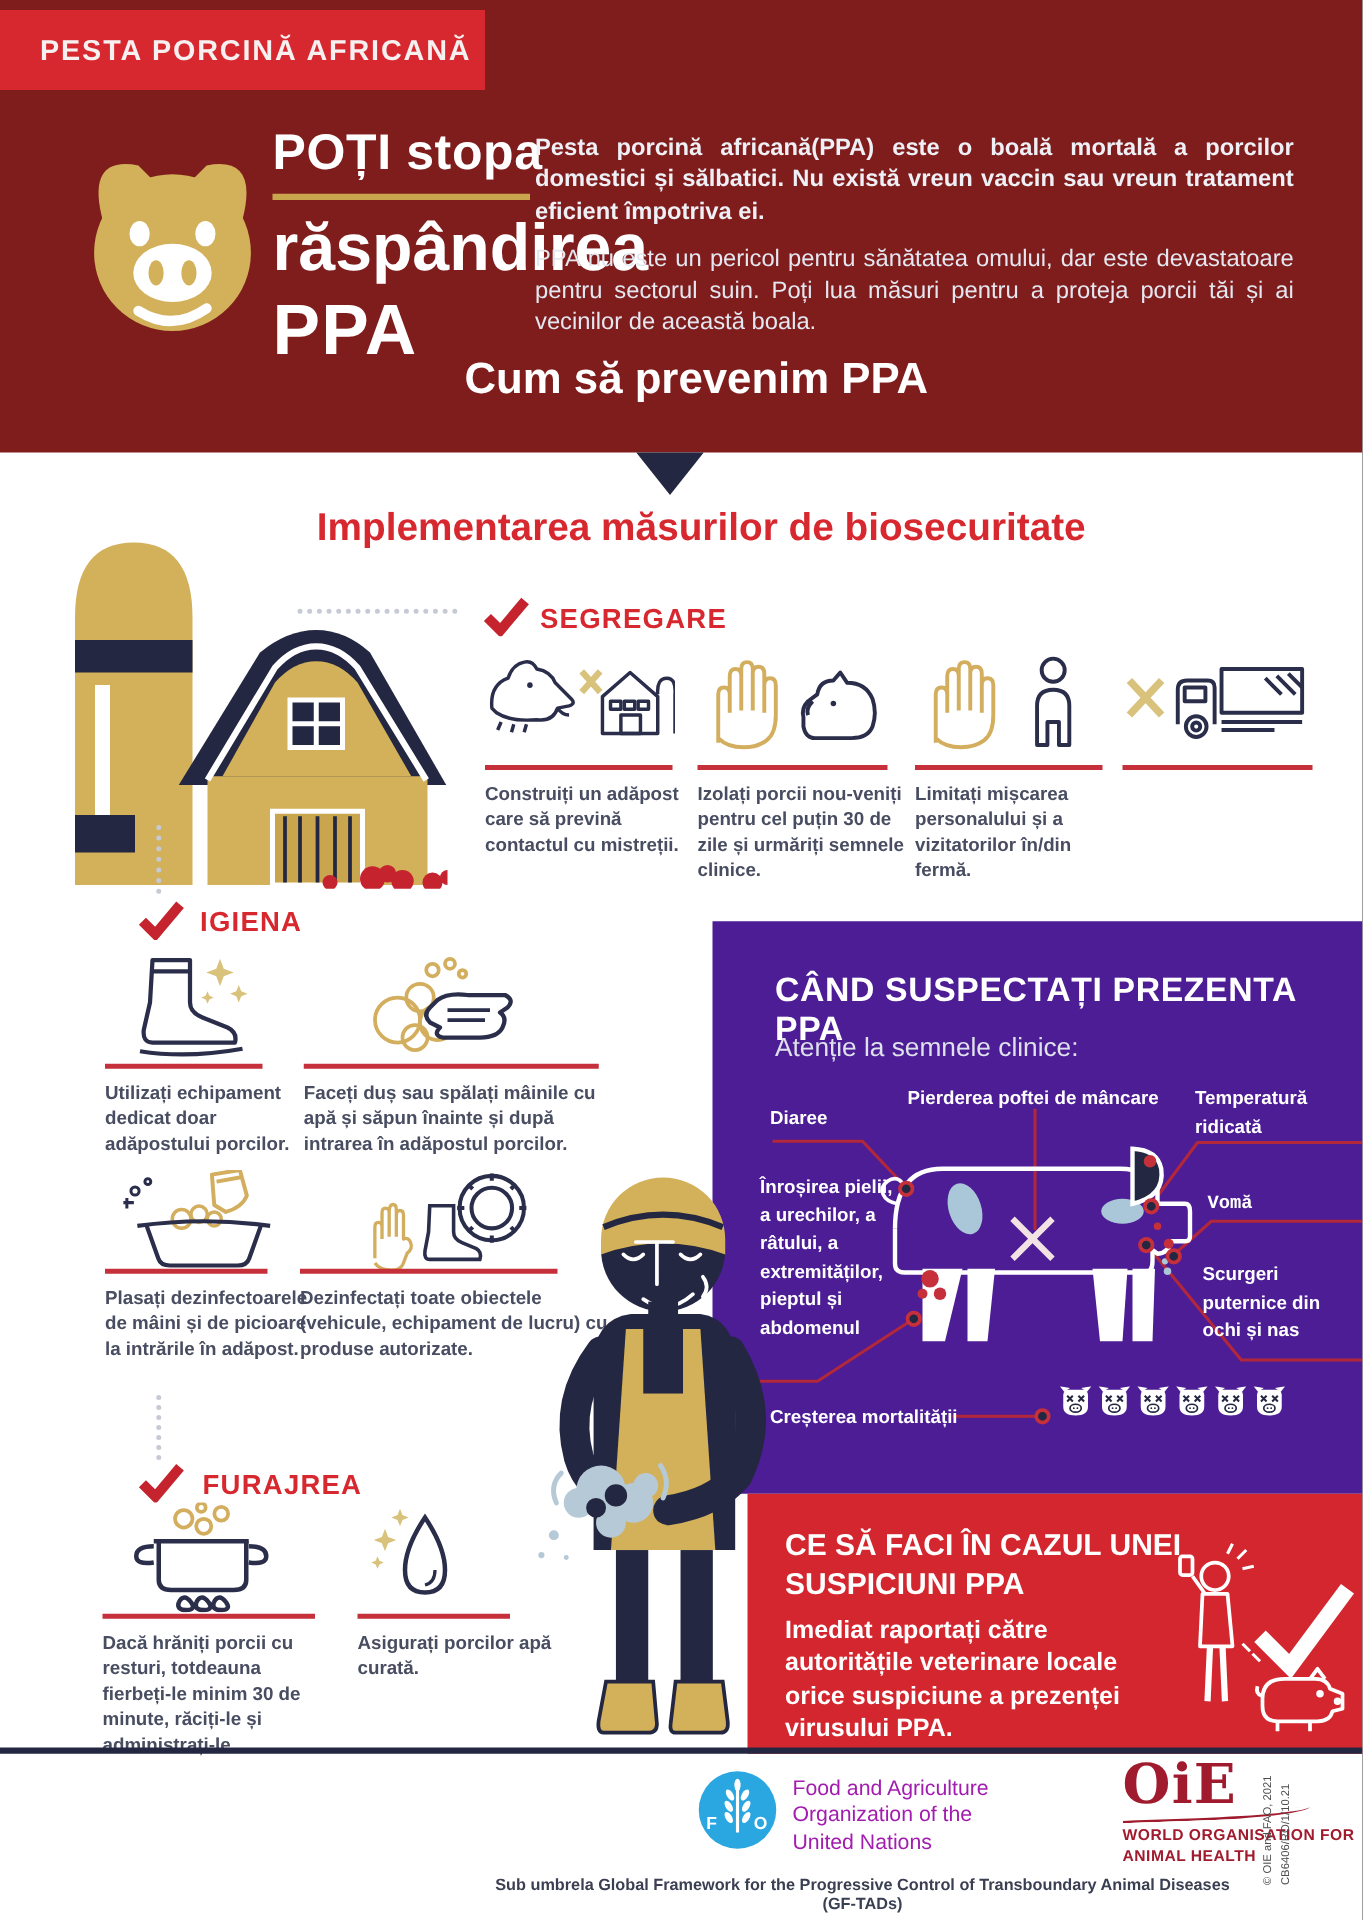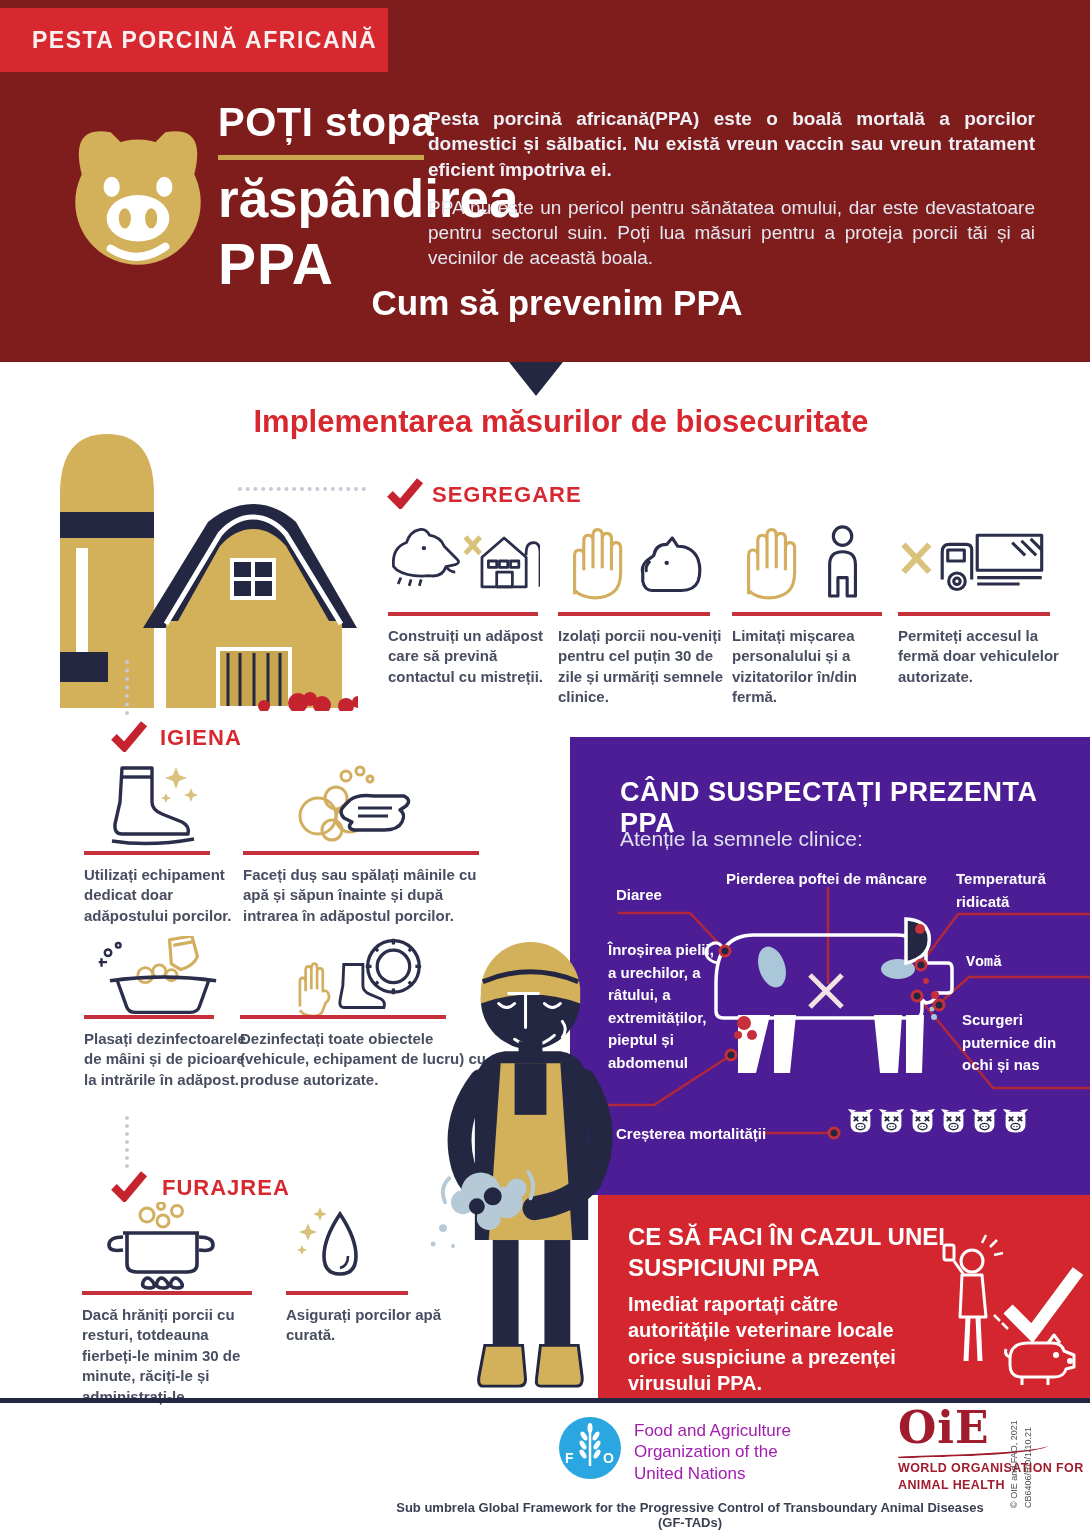--- a/index.html
+++ b/index.html
@@ -187,21 +187,20 @@
     </g>
   </svg>
 
   <div class="abs item-rule" style="left:388px; top:612px; width:150px;"></div>
   <div class="abs item-rule" style="left:558px; top:612px; width:152px;"></div>
   <div class="abs item-rule" style="left:732px; top:612px; width:150px;"></div>
   <div class="abs item-rule" style="left:898px; top:612px; width:152px;"></div>
   <div class="abs item-text" style="left:388px; top:626px; width:162px;">Construiți un adăpost care să prevină contactul cu mistreții.</div>
   <div class="abs item-text" style="left:558px; top:626px; width:172px;">Izolați porcii nou-veniți pentru cel puțin 30 de zile și urmăriți semnele clinice.</div>
   <div class="abs item-text" style="left:732px; top:626px; width:158px;">Limitați mișcarea personalului și a vizitatorilor în/din fermă.</div>
-  <div class="abs item-text" style="left:898px; top:626px; width:172px;">Permiteți accesul la fermă doar vehiculelor autorizate.</div>
 
   <svg class="abs" style="left:110px; top:720px;" width="38" height="32" viewBox="0 0 40 34">
       <path d="M4,18 L15,29 L36,4" stroke="#c5242e" stroke-width="8.5" fill="none"></path>
     </svg>
   <div class="abs sec-label" style="left:160px; top:725px;">IGIENA</div>
 
   <svg class="abs" style="left:88px; top:762px;" width="140" height="88" viewBox="0 0 140 88">
     <g stroke="#2a2e4a" stroke-width="3.4" fill="none" stroke-linejoin="round">
       <path d="M34,6 L64,6 L64,40 Q64,48 74,52 L94,60 Q102,64 100,72 L34,72 Q26,72 27,62 L32,40 Z"></path>
       <path d="M34,15 H64"></path>

